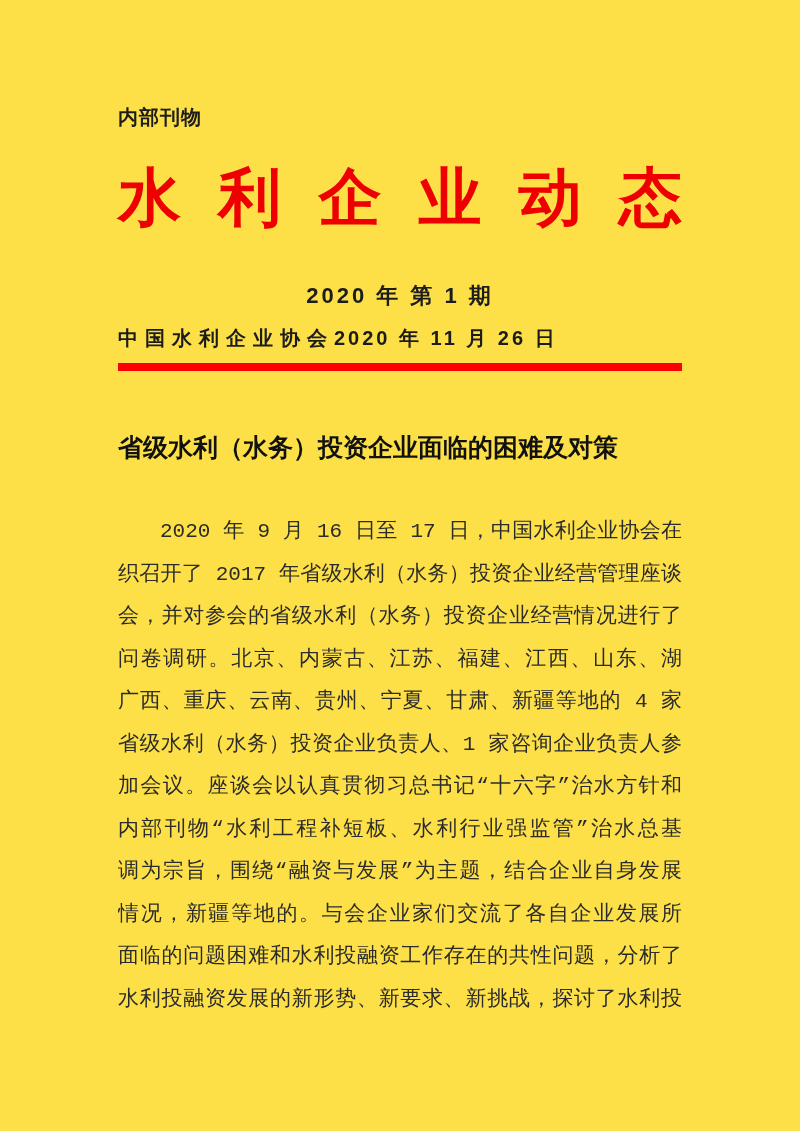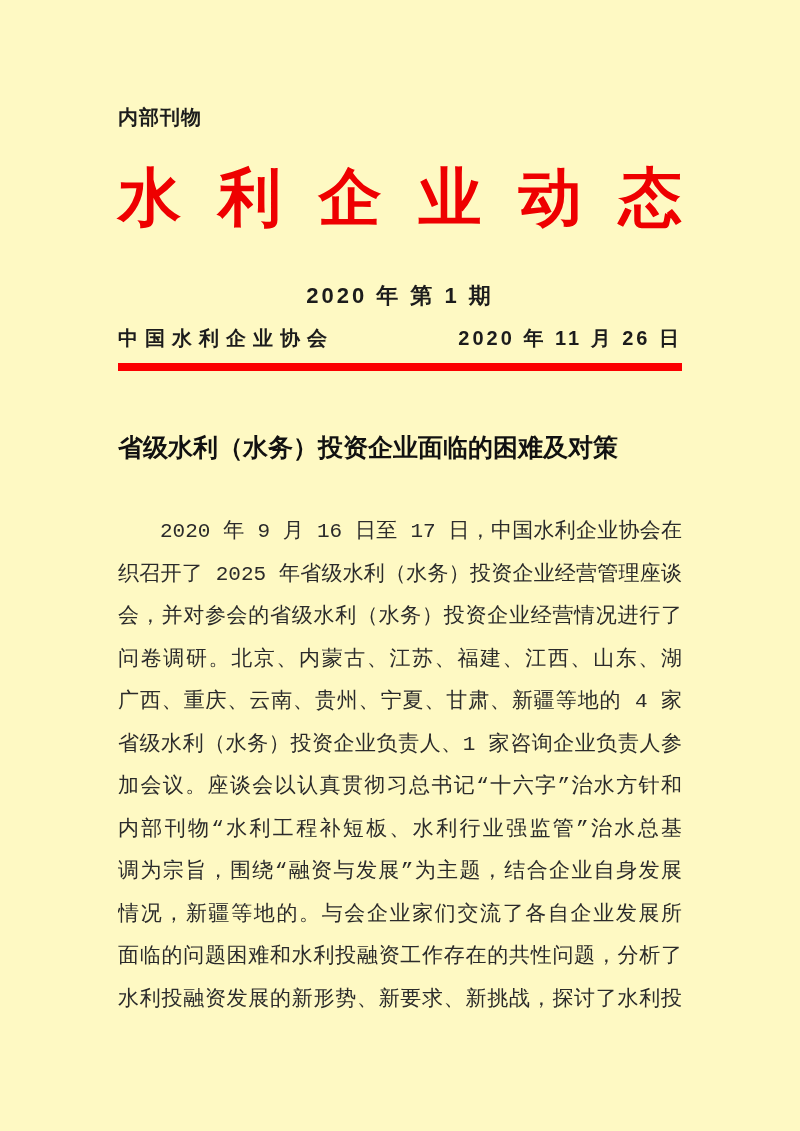--- a/index.html
+++ b/index.html
@@ -2,21 +2,21 @@
 <html style="--masthead-red: #ee0000; --rule-red: #fb0000; --text-black: #1c1c1c; --body-gray: #2b2b2b;"><head>
 <meta charset="utf-8">
 <style>
   html, body { margin: 0; padding: 0; background: #ffffff; }
 
   .page {
     position: relative;
     width: 800px;
     height: 1131px;
     margin: 0 auto;
-    background: #fef9c3;
+    background: #fde047;
     overflow: hidden;
     box-sizing: border-box;
     padding: 104px 118px 0 118px;
   }
 
   .pub-label {
     font-family: "Liberation Sans", sans-serif;
     font-size: 20px;
     line-height: 26px;
     font-weight: 600;
@@ -44,21 +44,21 @@
     line-height: 27px;
     font-weight: bold;
     color: var(--text-black, #1c1c1c);
     text-align: center;
     letter-spacing: 3px;
   }
 
   .pub-row {
     margin-top: 16px;
     display: flex;
-    justify-content: space-between;
+    justify-content: flex-start;
     align-items: baseline;
     font-family: "Liberation Sans", sans-serif;
     font-size: 20px;
     line-height: 27px;
     font-weight: 600;
     color: var(--text-black, #1c1c1c);
   }
   .pub-row .publisher { letter-spacing: 7px; }
   .pub-row .pub-date  { letter-spacing: 3px; }
 
@@ -110,21 +110,21 @@
     <span class="publisher">中国水利企业协会</span>
     <span class="pub-date">2020 年 11 月 26 日</span>
   </div>
 
   <div class="red-rule"></div>
 
   <h2 class="article-title">省级水利（水务）投资企业面临的困难及对策</h2>
 
   <div class="article-body">
     <div class="body-line first">2020 年 9 月 16 日至 17 日，中国水利企业协会在贵阳组</div>
-    <div class="body-line">织召开了 2025 年省级水利（水务）投资企业经营管理座谈</div>
+    <div class="body-line">织召开了 2017 年省级水利（水务）投资企业经营管理座谈</div>
     <div class="body-line">会，并对参会的省级水利（水务）投资企业经营情况进行了</div>
     <div class="body-line">问卷调研。北京、内蒙古、江苏、福建、江西、山东、湖南、</div>
     <div class="body-line">广西、重庆、云南、贵州、宁夏、甘肃、新疆等地的 4 家</div>
     <div class="body-line">省级水利（水务）投资企业负责人、1 家咨询企业负责人参</div>
     <div class="body-line">加会议。座谈会以认真贯彻习总书记“十六字”治水方针和</div>
     <div class="body-line">内部刊物“水利工程补短板、水利行业强监管”治水总基</div>
     <div class="body-line">调为宗旨，围绕“融资与发展”为主题，结合企业自身发展</div>
     <div class="body-line">情况，新疆等地的。与会企业家们交流了各自企业发展所</div>
     <div class="body-line">面临的问题困难和水利投融资工作存在的共性问题，分析了</div>
     <div class="body-line">水利投融资发展的新形势、新要求、新挑战，探讨了水利投</div>

